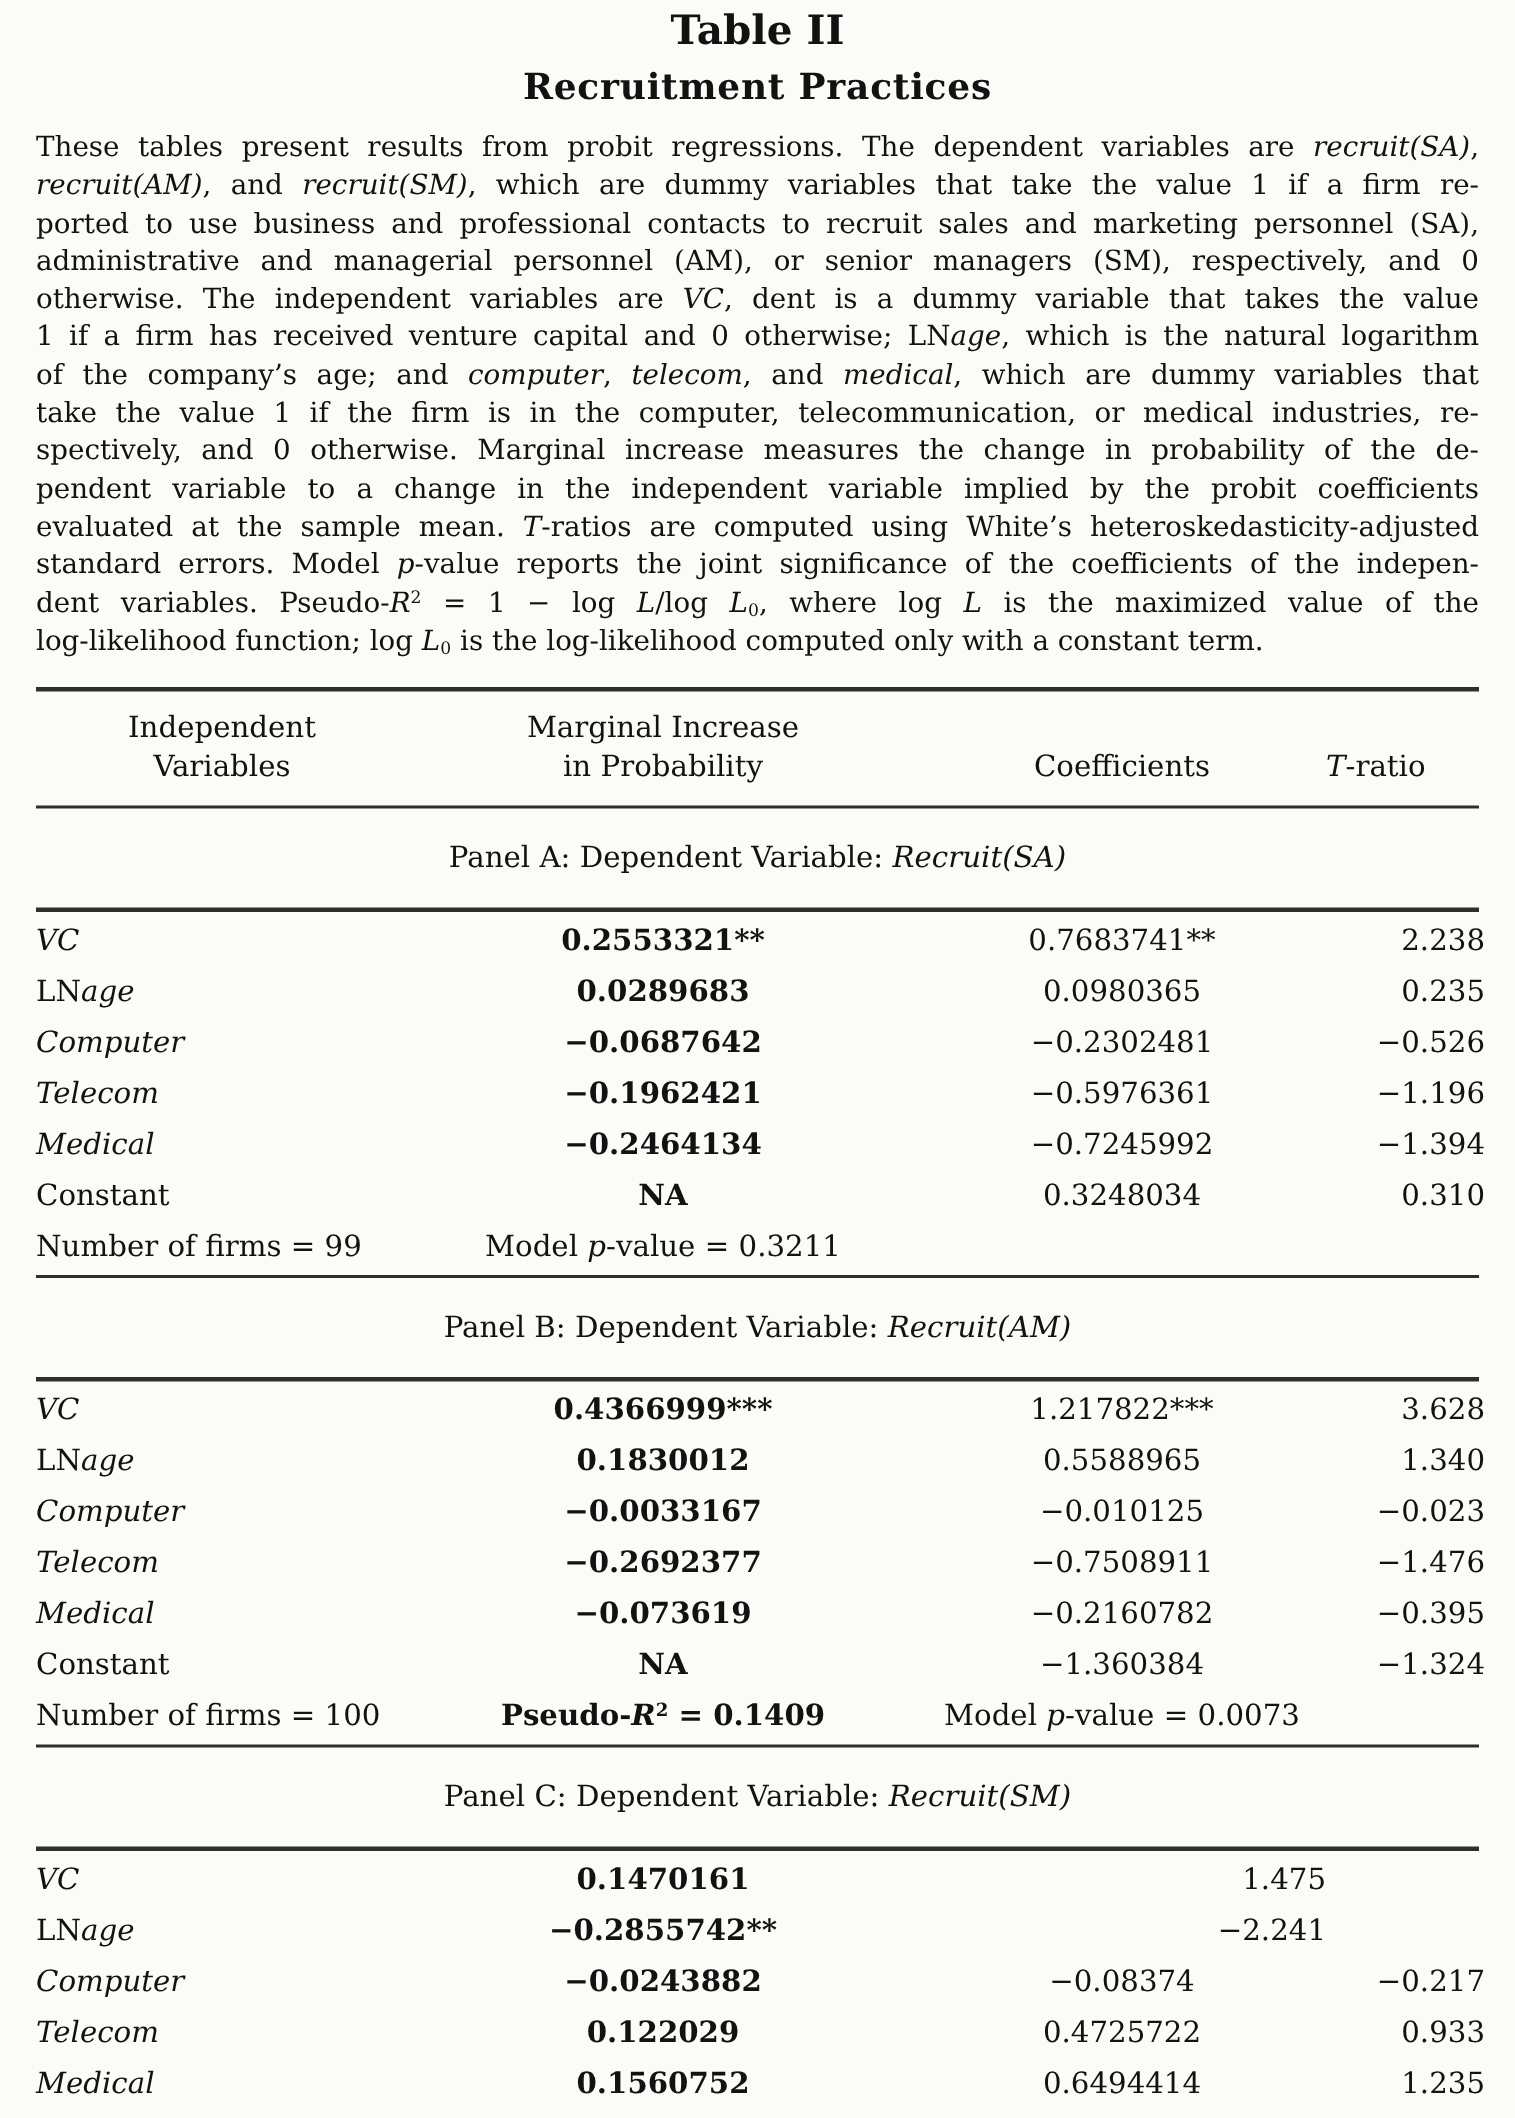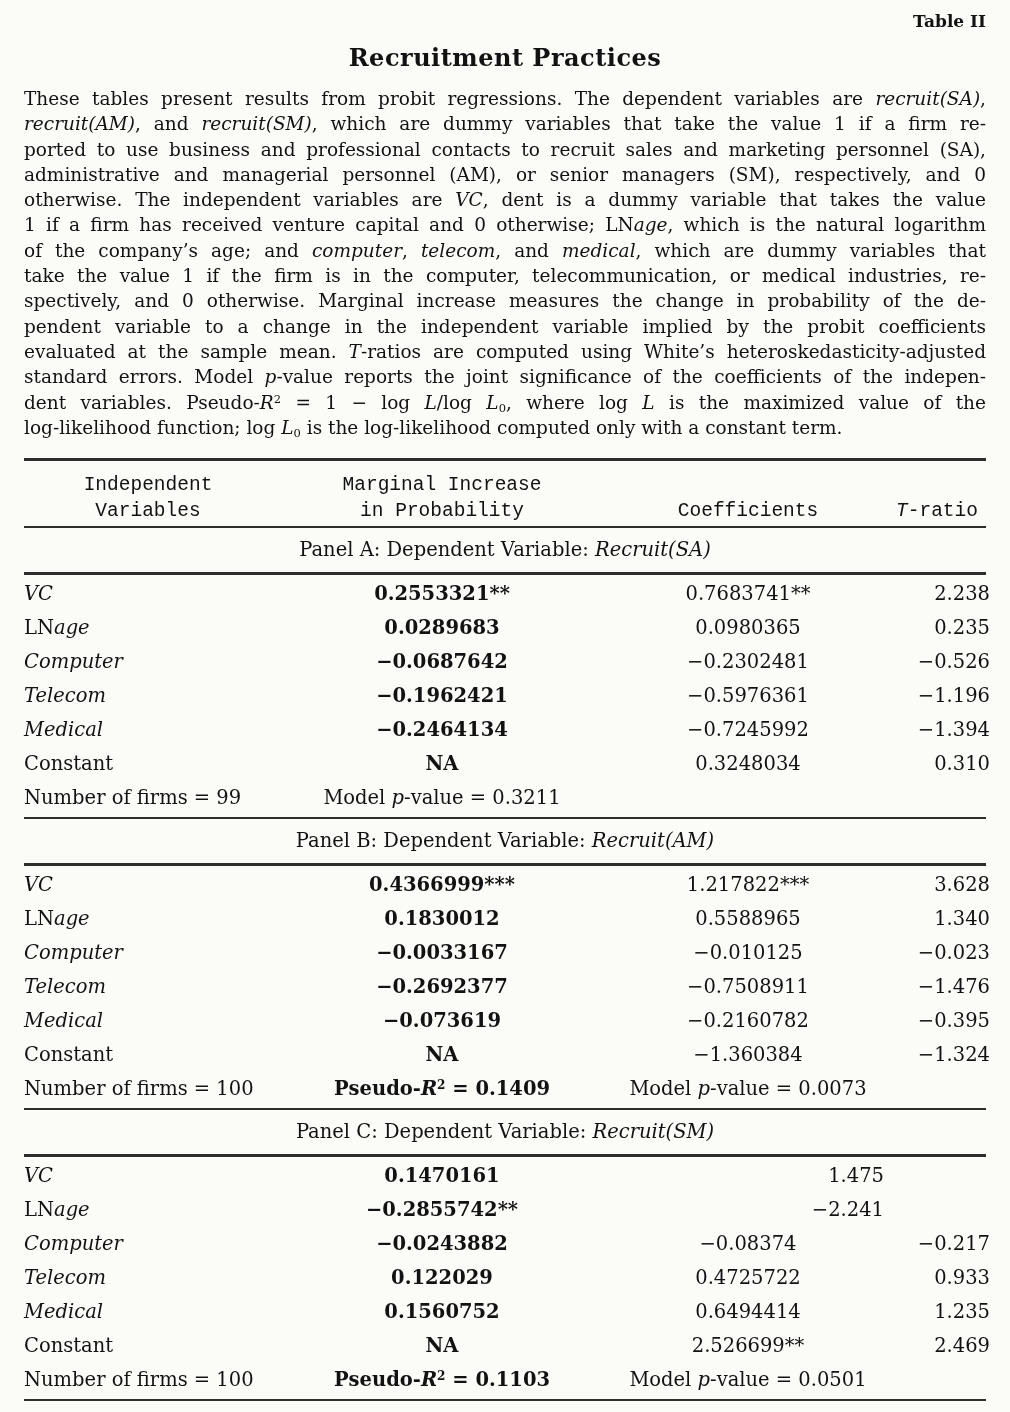--- a/index.html
+++ b/index.html
@@ -6,22 +6,22 @@
   body {
     width: 1010px; height: 1412px;
     background: #fbfbf8;
     color: #121212;
     font-family: "DejaVu Serif", "Liberation Serif", serif;
     overflow: hidden;
   }
   .page { padding: 6px 24px 0 24px; }
 
   .table-label {
-    text-align: right; font-weight: bold;
-    font-size: 17px; line-height: 30px;
+    text-align: center; font-weight: bold;
+    font-size: 27px; line-height: 30px;
   }
   .main-title {
     text-align: center; font-weight: bold;
     font-size: 24px; line-height: 40px; margin-top: 2px;
     letter-spacing: 0.5px;
   }
 
   .intro { margin-top: 8px; }
   .jline {
     font-size: 18.5px; line-height: 25.3px;
@@ -38,31 +38,30 @@
     height: 2.5px; background: #2e2e2c; border: none;
     margin: 0;
   }
   .rule.top { margin-top: 18px; }
 
   .cols {
     display: grid;
     grid-template-columns: 248px 340px 272px 106px;
   }
   .thead {
-    padding: 11px 0 2px 0;
+    padding: 11px 0 13px 0;
     font-size: 19.5px; line-height: 26px;
     align-items: end;
-    font-family: Liberation Mono, monospace;
   }
   .hc { text-align: center; }
-  .hr-right { text-align: center; }
+  .hr-right { text-align: left; }
 
   .panel-title {
     text-align: center; font-size: 19.5px; line-height: 26px;
-    padding: 9px 0;
+    padding: 20px 0;
   }
 
   .rows { padding: 2px 0; }
   .trow {
     height: 34px;
     align-items: center;
     font-size: 19.5px;
   }
   .c1 { text-align: left; }
   .c2 { text-align: center; font-weight: bold; }

